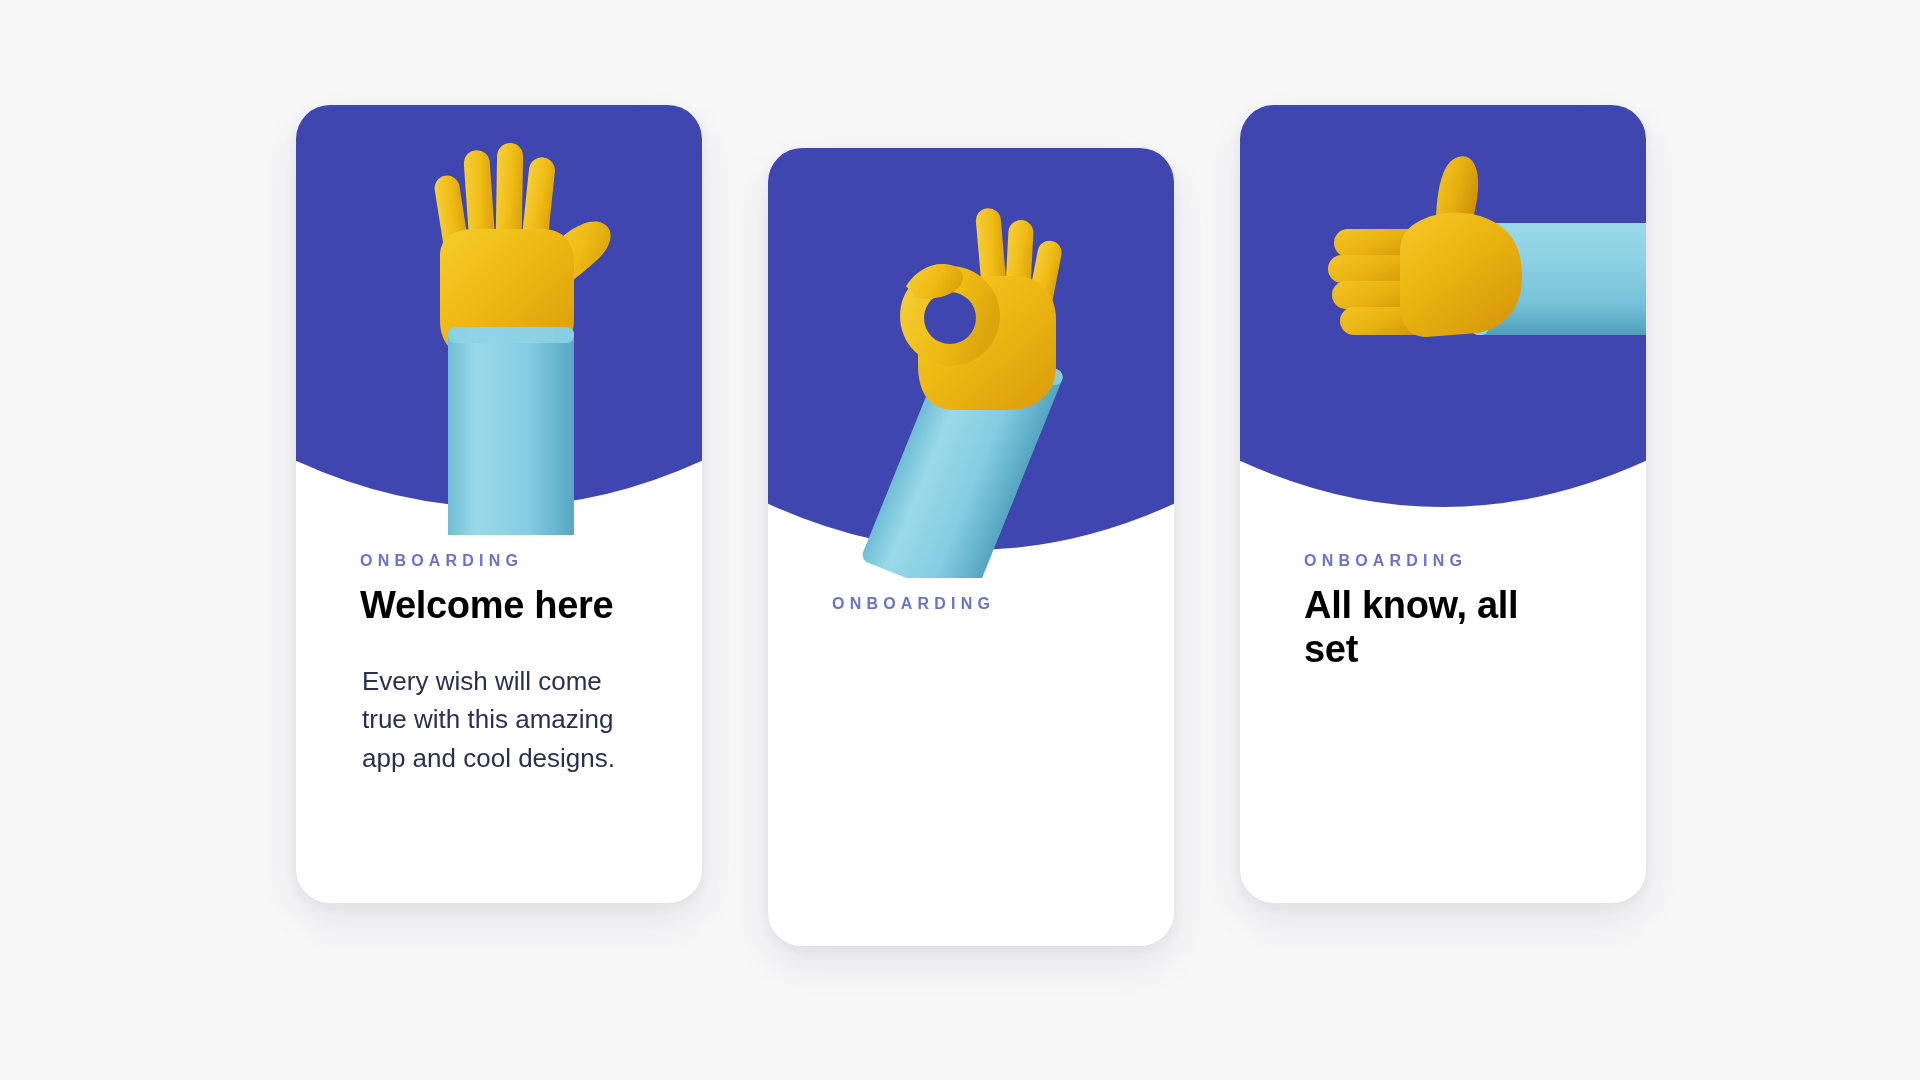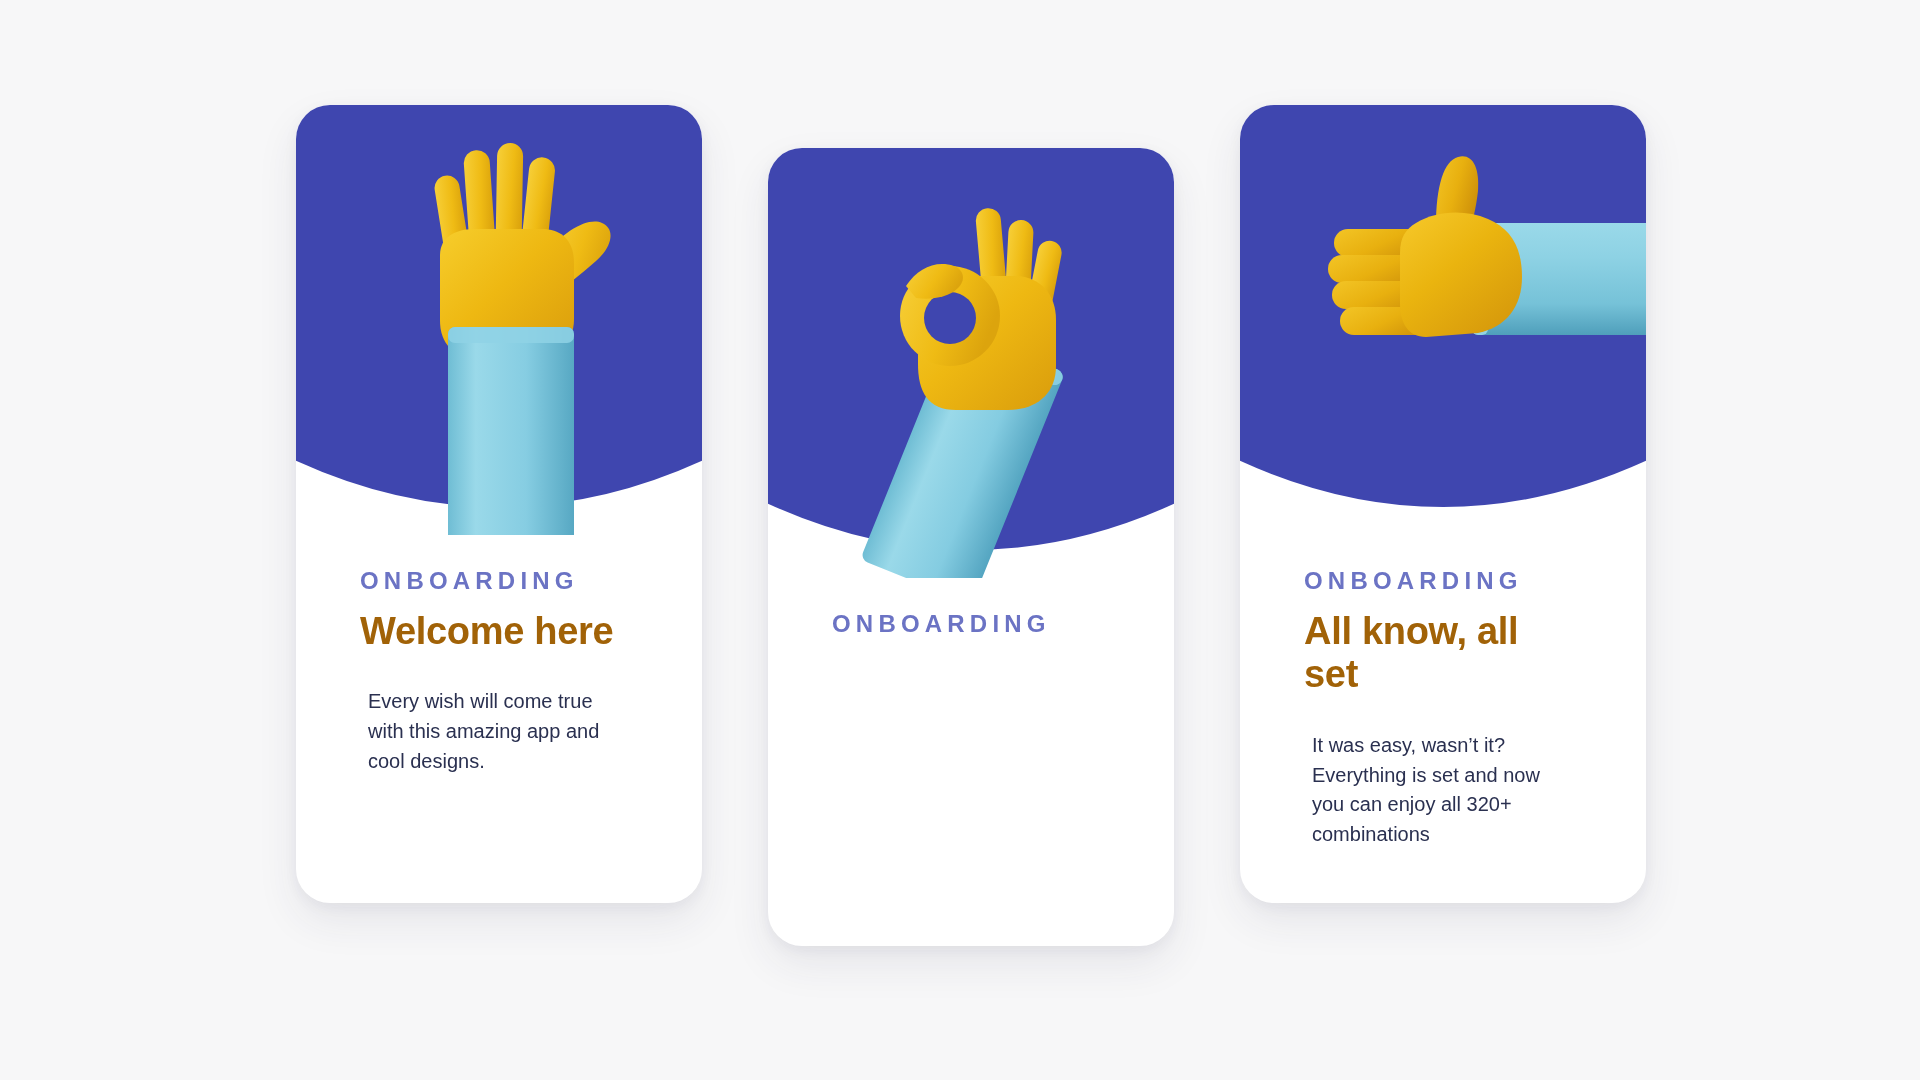--- a/index.html
+++ b/index.html
@@ -66,41 +66,41 @@
     left: 0;
     width: 100%;
     padding: 0 64px;
     box-sizing: border-box;
   }
   .card-1 .body-block { top: 446px; }
   .card-2 .body-block { top: 446px; }
   .card-3 .body-block { top: 446px; }
 
   .eyebrow {
-    font-size: 24px;
+    font-size: 16px;
     font-weight: bold;
     letter-spacing: 5.2px;
     color: #6b73c4;
-    margin: 16px 0 14px 0;
+    margin: 0 0 14px 0;
     line-height: 1.2;
   }
 
   .headline {
     font-size: 38px;
     font-weight: bold;
-    color: #a16207;
+    color: #000000;
     margin: 0 0 34px 0;
     line-height: 1.15;
     letter-spacing: -0.3px;
   }
 
   .blurb {
-    font-size: 20px;
+    font-size: 26px;
     color: #2a3050;
-    margin: 8px;
+    margin: 2px;
     line-height: 1.48;
     max-width: 275px;
   }
 </style>
 </head>
 <body>
 
 <div class="stage">
 
   <div class="card card-1">
@@ -260,17 +260,16 @@
 
         <path d="M176,118 C196,106 224,104 248,114 C272,124 282,144 282,172
                  C282,202 266,222 238,228 L186,232 C168,232 160,218 160,198
                  L160,148 C160,132 166,124 176,118 Z" fill="url(#palm3)"></path>
       </svg>
     </div>
 
     <div class="body-block">
       <div class="eyebrow">ONBOARDING</div>
       <h2 class="headline">All know, all set</h2>
-      <p class="blurb">It was easy, wasn’t it? Everything is set and now you can enjoy all 320+ combinations</p>
     </div>
   </div>
 
 </div>
 
 </body></html>

